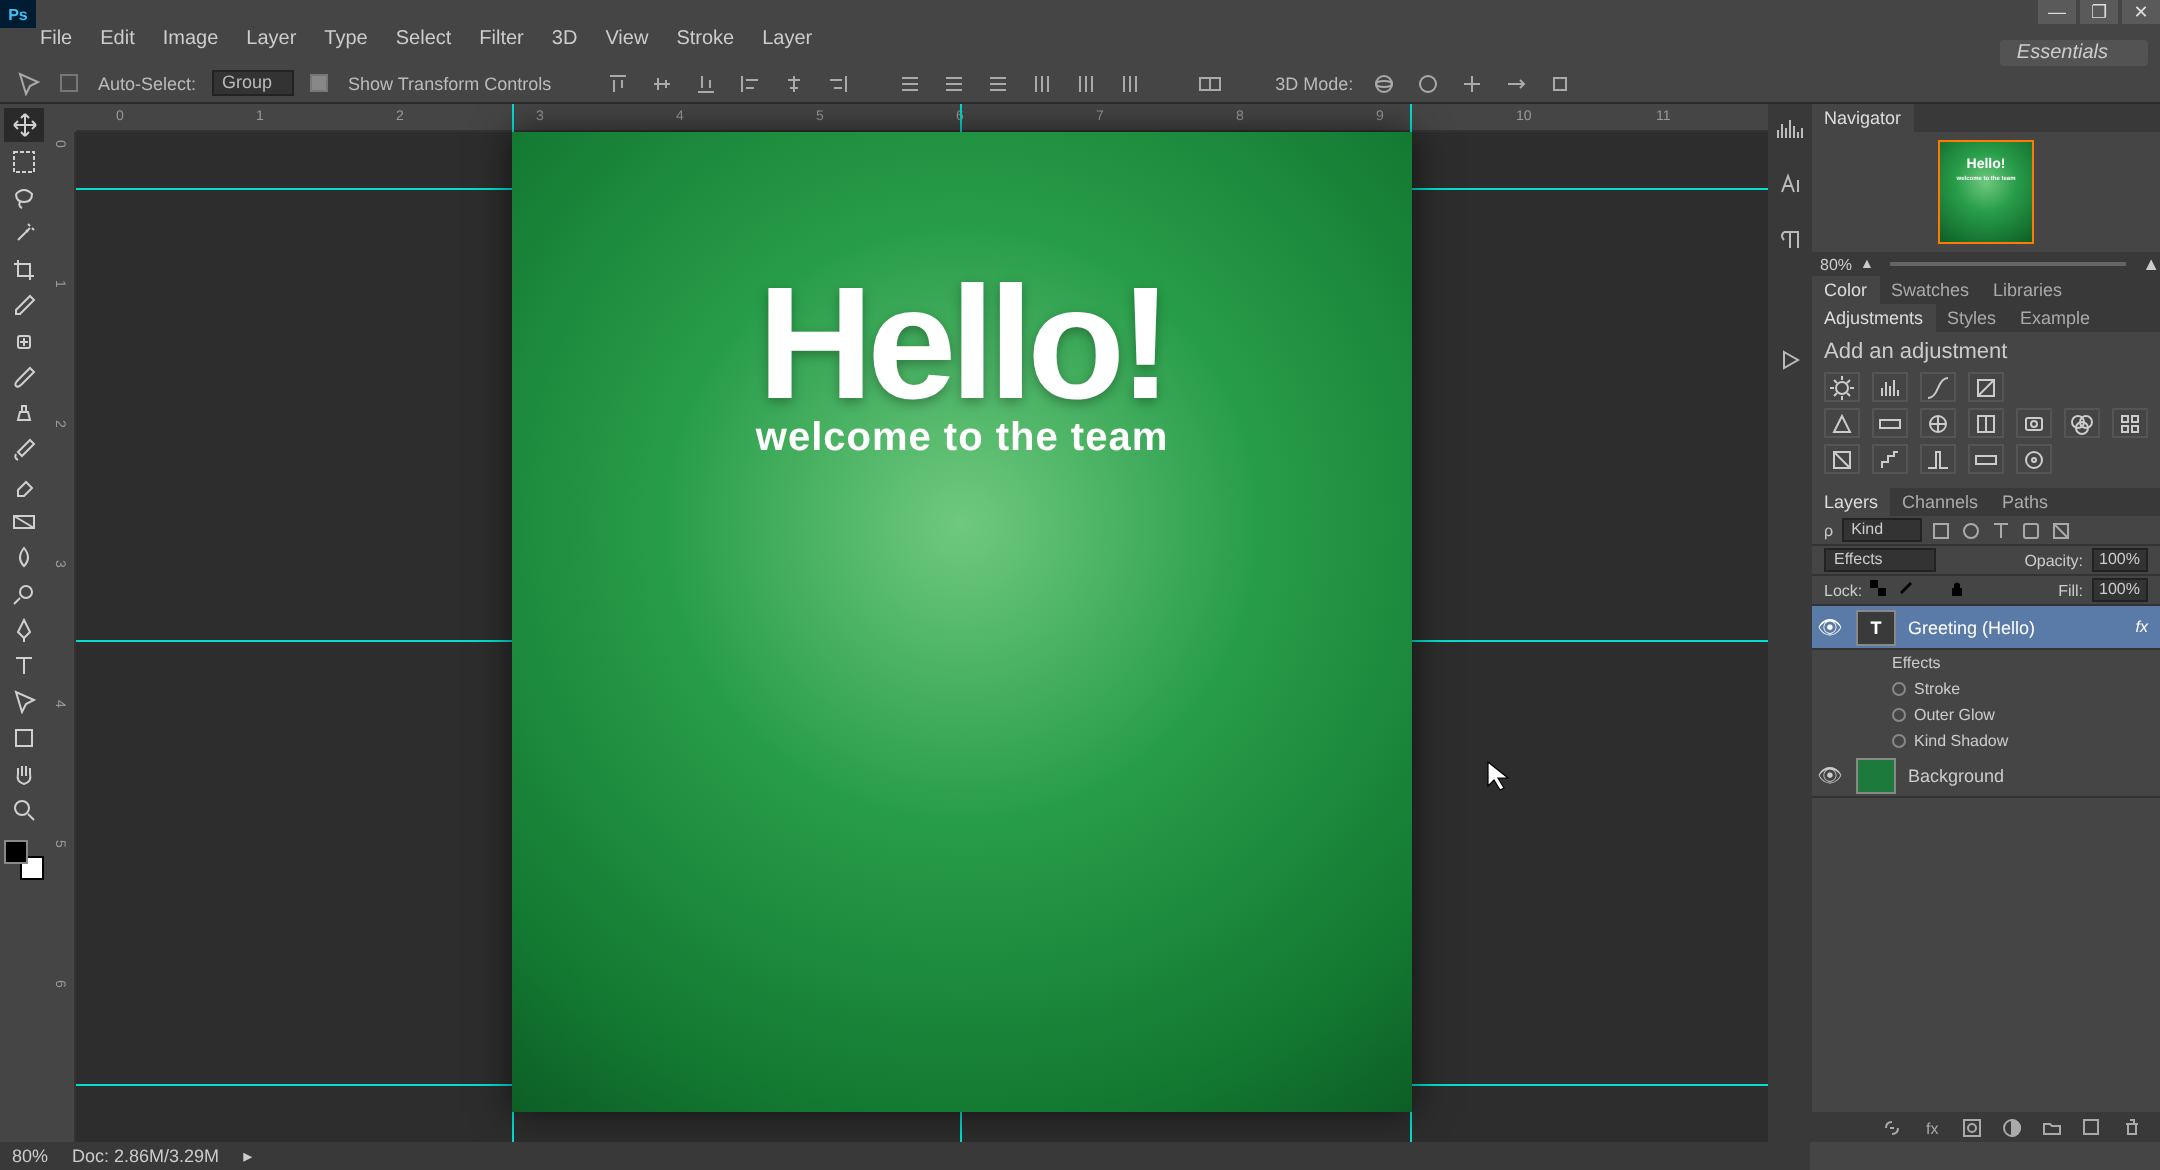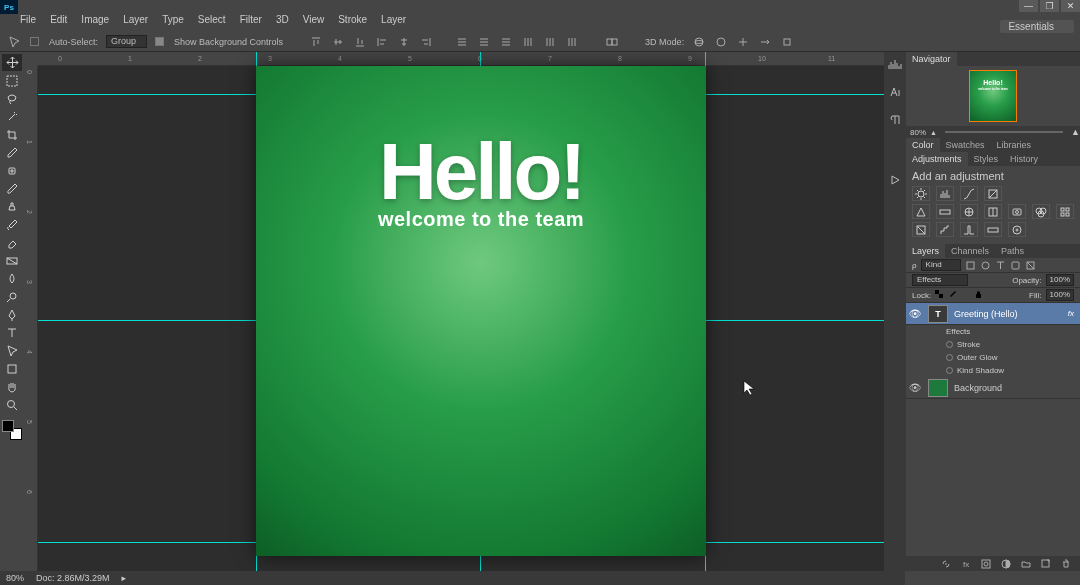--- a/index.html
+++ b/index.html
@@ -8,21 +8,21 @@
 .ps-badge { width: 18px; height: 14px; background: #001c33; color: #3ec1f3; font-size: 8px; font-weight: bold; display: flex; align-items: center; justify-content: center; margin-right: 2px;}
 .winctrl { position: absolute; right: 0; top: 0; display: flex; }
 .winctrl > div { width: 19px; height: 12px; background: #5a5a5a; margin-left: 2px; color: #ddd; display: flex; align-items: center; justify-content: center; font-size: 9px; }
 .menubar { height: 18px; background: #454545; display: flex; padding-left: 20px; gap: 14px; font-size: 10px; }
 .menubar > span { cursor: default; }
 .optionsbar { height: 20px; background: #454545; border-bottom: 1px solid #2b2b2b; display: flex; align-items: center; padding-left: 8px; gap: 8px; font-size: 9px; color: #bbb; }
 .optionsbar .sel { background: #333; border: 1px solid #222; padding: 0 10px 0 4px; font-size: 9px; height: 13px; line-height: 11px; }
 .optionsbar .chk { width: 9px; height: 9px; border: 1px solid #777; display: inline-block; vertical-align: middle; margin-right: 2px;}
 .optionsbar .icn { width: 14px; height: 14px; display:inline-flex; align-items:center; justify-content:center; border:0; }
 .optionsbar .icn svg { stroke:#aaa; fill:none; }
-.essentials { position: absolute; right: 6px; top: 20px; background: #535353; padding: 1px 20px 1px 8px; font-size: 10px; border-radius:2px;}
+.essentials { position: absolute; right: 6px; top: 20px; background: #535353; padding: 1px 20px 1px 8px; font-size: 10px; border-radius:2px;font-style:italic;}
 .tabbar { height: 18px; background: #2d2d2d; display: flex; align-items: center; }
 .doctab { background: #454545; height: 18px; font-size: 10px; color: #ccc; padding: 0 16px 0 10px; display: flex; align-items: center; margin-left: 24px; }
 .main { position: absolute; left: 0; top: 52px; right: 0; bottom: 14px; display: flex; }
 .toolbar { width: 24px; background: #454545; display: flex; flex-direction: column; padding-top: 2px; align-items: center; gap: 1px;}
 .tool { width: 20px; height: 17px; display: flex; align-items: center; justify-content: center; cursor: pointer; }
 .tool.active { background: #2a2a2a; }
 .tool svg { stroke: #d0d0d0; stroke-width: 1; fill: none; }
 .swatches { margin-top: 6px; position: relative; width: 20px; height: 20px;}
 .swatch-bg { position: absolute; width: 12px; height: 12px; background: #fff; border: 1px solid #000; right: 0; bottom: 0;}
 .swatch-fg { position: absolute; width: 12px; height: 12px; background: #000; border: 1px solid #888; left: 0; top: 0;}
@@ -108,21 +108,21 @@
 <div class="optionsbar">
   <span class="icn">
       <svg width="12" height="12" viewBox="0 0 12 12">
         <path d="M1 1 L4 11 L6 7 L10 5 Z"></path>
       </svg>
     </span>
   <span class="chk"></span>
   <span>Auto-Select:</span>
   <span class="sel">Group</span>
   <span class="chk" style="background:#888"></span>
-  <span>Show Background Controls</span>
+  <span>Show Transform Controls</span>
   <span style="width:10px"></span>
   <span class="icn">
       <svg width="10" height="10" viewBox="0 0 10 10">
         <path d="M1 1 H9 M3 3 V9 M7 3 V7"></path>
       </svg>
     </span>
   <span class="icn">
       <svg width="10" height="10" viewBox="0 0 10 10">
         <path d="M1 5 H9 M3 2 V8 M7 3 V7"></path>
       </svg>
@@ -414,21 +414,21 @@
     </div>
 
     <div class="panel-tabrow">
       <div class="ptab active">Color</div>
       <div class="ptab">Swatches</div>
       <div class="ptab">Libraries</div>
     </div>
     <div class="panel-tabrow">
       <div class="ptab active">Adjustments</div>
       <div class="ptab">Styles</div>
-      <div class="ptab">History</div>
+      <div class="ptab">Example</div>
     </div>
     <div class="adjust-body">
       <div class="lbl">Add an adjustment</div>
       <div class="adj-row">
         <div class="ai">
             <svg viewBox="0 0 12 12">
               <circle cx="6" cy="6" r="3"></circle>
               <path d="M6 0 V2 M6 10 V12 M0 6 H2 M10 6 H12 M2 2 L3.5 3.5 M8.5 8.5 L10 10 M2 10 L3.5 8.5 M8.5 3.5 L10 2"></path>
             </svg>
           </div>

